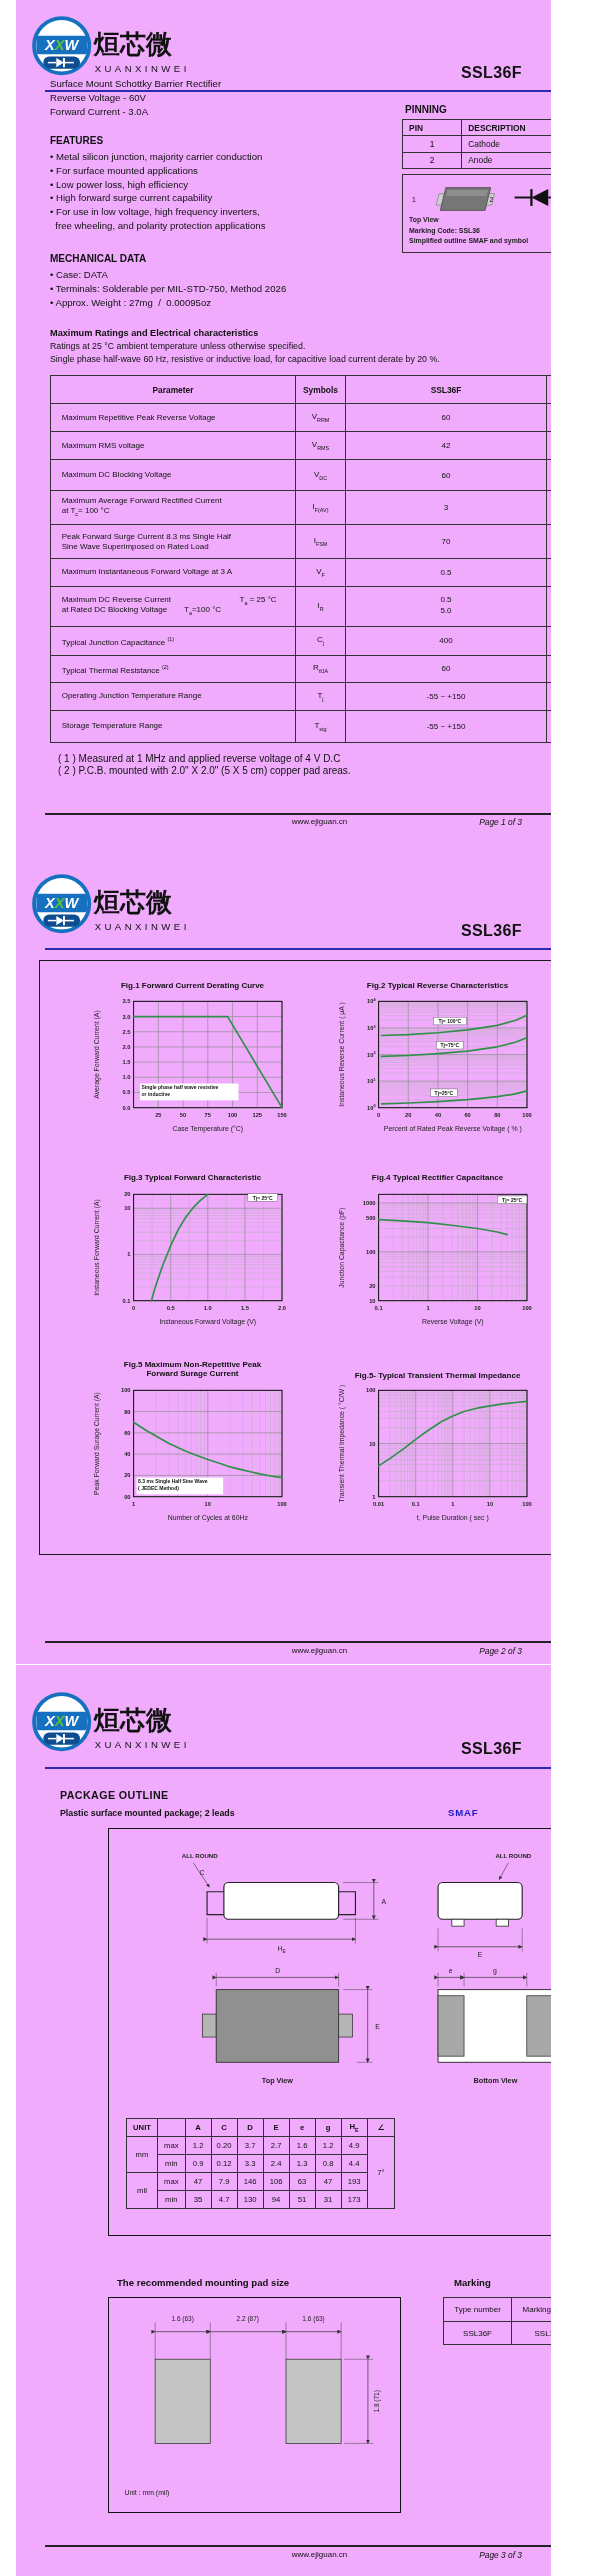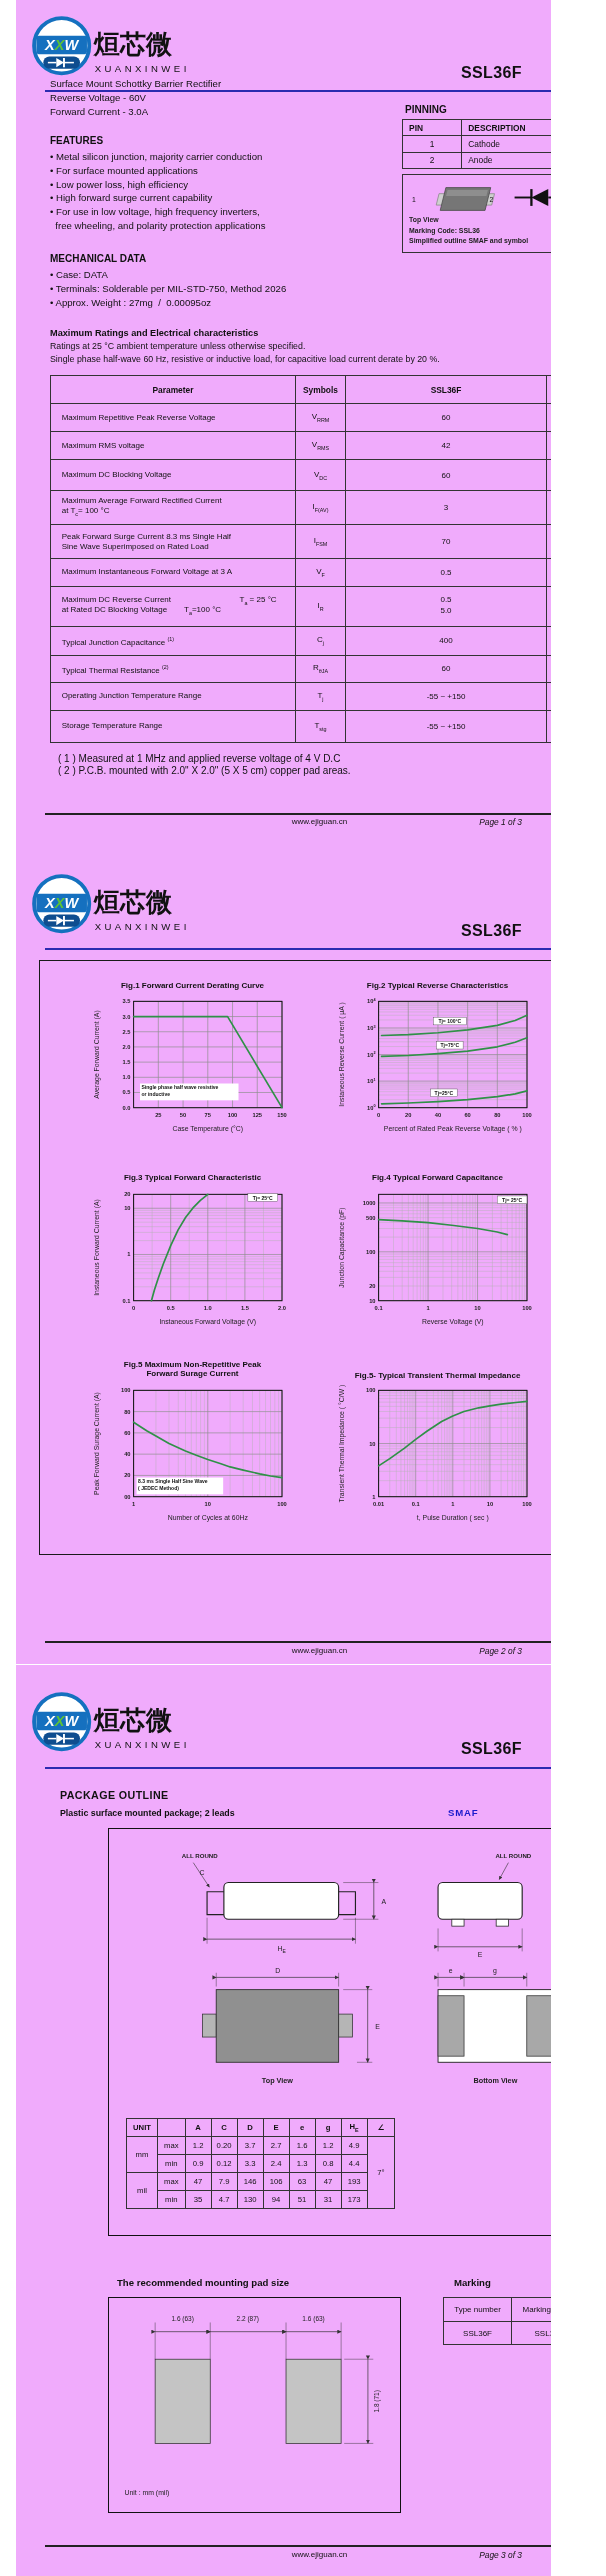--- a/index.html
+++ b/index.html
@@ -393,21 +393,21 @@
       <text x="54" y="88.19226943502298" text-anchor="end" font-size="7.5" font-weight="bold" fill="#222">1</text>
       <text x="54" y="27.78453887004597" text-anchor="end" font-size="7.5" font-weight="bold" fill="#222">10</text>
       <text x="54" y="9.6" text-anchor="end" font-size="7.5" font-weight="bold" fill="#222">20</text>
       <text x="155" y="176" text-anchor="middle" font-size="9" fill="#222">Instaneous Forward Voltage (V)</text>
       <text x="13" y="76.5" text-anchor="middle" font-size="9" fill="#222" transform="rotate(-90 13 76.5)">Instaneous Forward Current  (A)</text>
       <polyline points="81.3,146.0 85.2,132.1 90.0,117.2 96.8,98.1 106.5,74.1 116.2,53.5 125.9,37.3 135.6,24.7 145.3,14.9 155.0,7.0" fill="none" stroke="#2f9147" stroke-width="2.2" stroke-linejoin="round" stroke-linecap="round"></polyline>
       <rect x="207.38" y="6.046827365763846" width="38.8" height="10" fill="#fff" stroke="#444" stroke-width="0.5"></rect>
       <text x="226.78" y="14.046827365763846" text-anchor="middle" font-size="6.6" font-weight="bold" fill="#111">Tj= 25°C</text>
     </svg>
 
-  <div class="abs fig-title" style="left:318px;top:324px">Fig.4  Typical Forward Capacitance</div>
+  <div class="abs fig-title" style="left:318px;top:324px">Fig.4  Typical Rectifier Capacitance</div>
   <svg class="abs" style="left:318px;top:340px" width="207" height="153" viewBox="0 0 270 200">
       <line x1="58" x2="252" y1="126.7714087250866" y2="126.7714087250866" stroke="#b2b2b2" stroke-width="0.55"></line>
       <line x1="58" x2="252" y1="115.52340388756826" y2="115.52340388756826" stroke="#b2b2b2" stroke-width="0.55"></line>
       <line x1="58" x2="252" y1="107.5428174501732" y2="107.5428174501732" stroke="#b2b2b2" stroke-width="0.55"></line>
       <line x1="58" x2="252" y1="101.35259369367257" y2="101.35259369367257" stroke="#b2b2b2" stroke-width="0.55"></line>
       <line x1="58" x2="252" y1="96.29481261265485" y2="96.29481261265485" stroke="#b2b2b2" stroke-width="0.55"></line>
       <line x1="58" x2="252" y1="92.01851964013797" y2="92.01851964013797" stroke="#b2b2b2" stroke-width="0.55"></line>
       <line x1="58" x2="252" y1="88.31422617525982" y2="88.31422617525982" stroke="#b2b2b2" stroke-width="0.55"></line>
       <line x1="58" x2="252" y1="85.04680777513653" y2="85.04680777513653" stroke="#b2b2b2" stroke-width="0.55"></line>
       <line x1="58" x2="252" y1="62.89541114384578" y2="62.89541114384578" stroke="#b2b2b2" stroke-width="0.55"></line>

